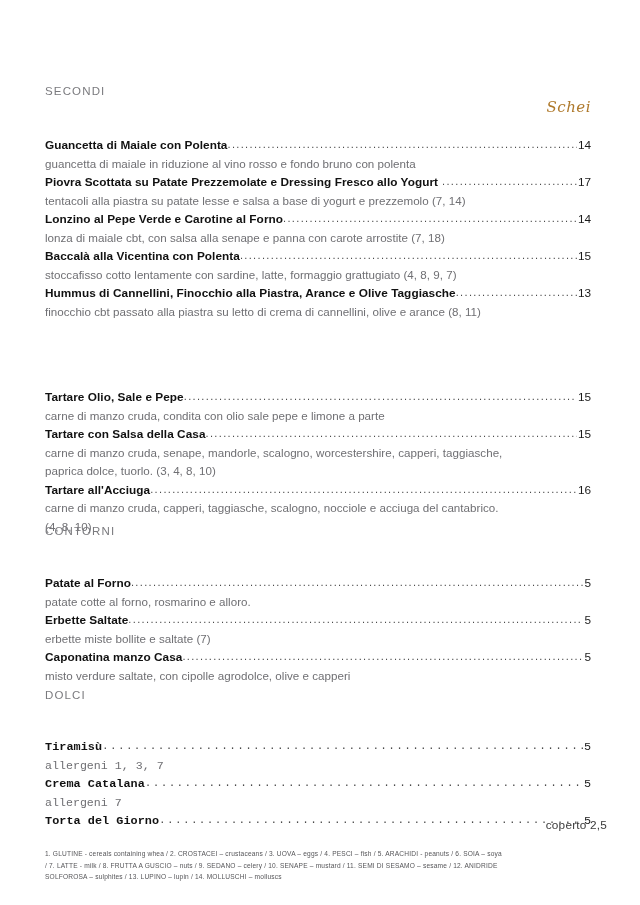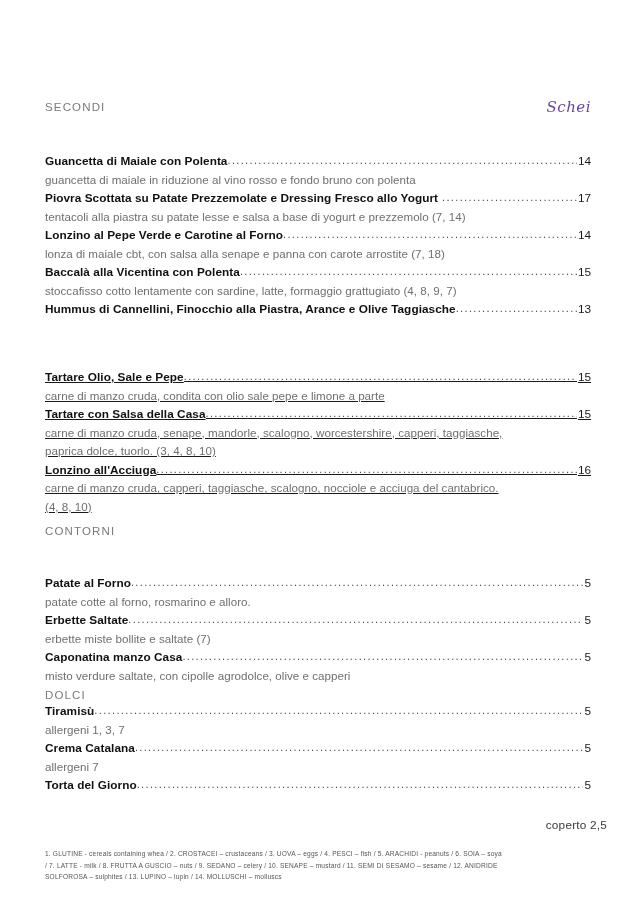--- a/index.html
+++ b/index.html
@@ -25,21 +25,21 @@
 
   
   .brand {
     position: absolute;
     right: 0px;
     top: 98px;
     font-family: "DejaVu Serif", serif;
     font-style: italic;
     font-size: 15px;
     letter-spacing: 0.5px;
-    color: #4c1d95;
+    color: #a16207;
     opacity: 0.85;
     white-space: nowrap;
   }
 
   
   .section { margin: 0; }
   .section-header {
     font-size: 11.5px;
     letter-spacing: 1.15px;
     color: #7a7a7e;
@@ -114,21 +114,21 @@
   .allergens div { white-space: nowrap; }
 </style>
 </head>
 <body>
 
 <div class="page">
 
   <div class="brand">Schei</div>
 
   <div id="sections-root">
-      <div class="section" style="position: absolute; left: 0px; top: 100px; width: 546px;">
+      <div class="section" style="position: absolute; left: 0px; top: 84px; width: 546px;">
         <div class="section-header">SECONDI</div>
         <div class="items" style="margin-top: 38px;">
           <div class="dish">
             <div class="dish-line">
               <span class="dish-name">Guancetta di Maiale con Polenta</span>
               <span class="leader">...........................................................................................................................................................................................................................</span>
               <span class="dish-price">14</span>
             </div>
             <div class="dish-desc">guancetta di maiale in riduzione al vino rosso e fondo bruno con polenta</div>
           </div>
@@ -155,45 +155,46 @@
               <span class="dish-price">15</span>
             </div>
             <div class="dish-desc">stoccafisso cotto lentamente con sardine, latte, formaggio grattugiato  (4, 8, 9, 7)</div>
           </div>
           <div class="dish">
             <div class="dish-line">
               <span class="dish-name">Hummus di Cannellini, Finocchio alla Piastra, Arance e Olive Taggiasche</span>
               <span class="leader">...........................................................................................................................................................................................................................</span>
               <span class="dish-price">13</span>
             </div>
+            <div class="dish-desc">finocchio cbt passato alla piastra su letto di crema di cannellini, olive e arance  (8, 11)</div>
           </div>
         </div>
       </div>
       <div class="section" style="position: absolute; left: 0px; top: 330px; width: 546px;">
-        <div class="items" style="margin-top: 38px; text-decoration: underline;">
+        <div class="items" style="margin-top: 58px;">
           <div class="dish">
             <div class="dish-line">
               <span class="dish-name">Tartare Olio, Sale e Pepe</span>
               <span class="leader">...........................................................................................................................................................................................................................</span>
               <span class="dish-price">15</span>
             </div>
             <div class="dish-desc">carne di manzo cruda, condita con olio sale pepe e limone a parte</div>
           </div>
           <div class="dish">
             <div class="dish-line">
               <span class="dish-name">Tartare con Salsa della Casa</span>
               <span class="leader">...........................................................................................................................................................................................................................</span>
               <span class="dish-price">15</span>
             </div>
             <div class="dish-desc">carne di manzo cruda, senape, mandorle, scalogno, worcestershire, capperi, taggiasche,</div>
             <div class="dish-desc">paprica dolce, tuorlo. (3, 4, 8, 10)</div>
           </div>
           <div class="dish">
             <div class="dish-line">
-              <span class="dish-name">Lonzino all'Acciuga</span>
+              <span class="dish-name">Tartare all'Acciuga</span>
               <span class="leader">...........................................................................................................................................................................................................................</span>
               <span class="dish-price">16</span>
             </div>
             <div class="dish-desc">carne di manzo cruda, capperi, taggiasche, scalogno, nocciole e acciuga del cantabrico.</div>
             <div class="dish-desc">(4, 8, 10)</div>
           </div>
         </div>
       </div>
       <div class="section" style="position: absolute; left: 0px; top: 524px; width: 546px;">
         <div class="section-header">CONTORNI</div>
@@ -219,21 +220,21 @@
               <span class="dish-name">Caponatina manzo Casa</span>
               <span class="leader">...........................................................................................................................................................................................................................</span>
               <span class="dish-price">5</span>
             </div>
             <div class="dish-desc">misto verdure saltate, con cipolle agrodolce, olive e capperi</div>
           </div>
         </div>
       </div>
       <div class="section" style="position: absolute; left: 0px; top: 688px; width: 546px;">
         <div class="section-header">DOLCI</div>
-        <div class="items" style="">
+        <div class="items" style="margin-top: 36px; font-family: Liberation Mono, monospace;">
           <div class="dish">
             <div class="dish-line">
               <span class="dish-name">Tiramisù</span>
               <span class="leader">...........................................................................................................................................................................................................................</span>
               <span class="dish-price">5</span>
             </div>
             <div class="dish-desc">allergeni 1, 3, 7</div>
           </div>
           <div class="dish">
             <div class="dish-line">

